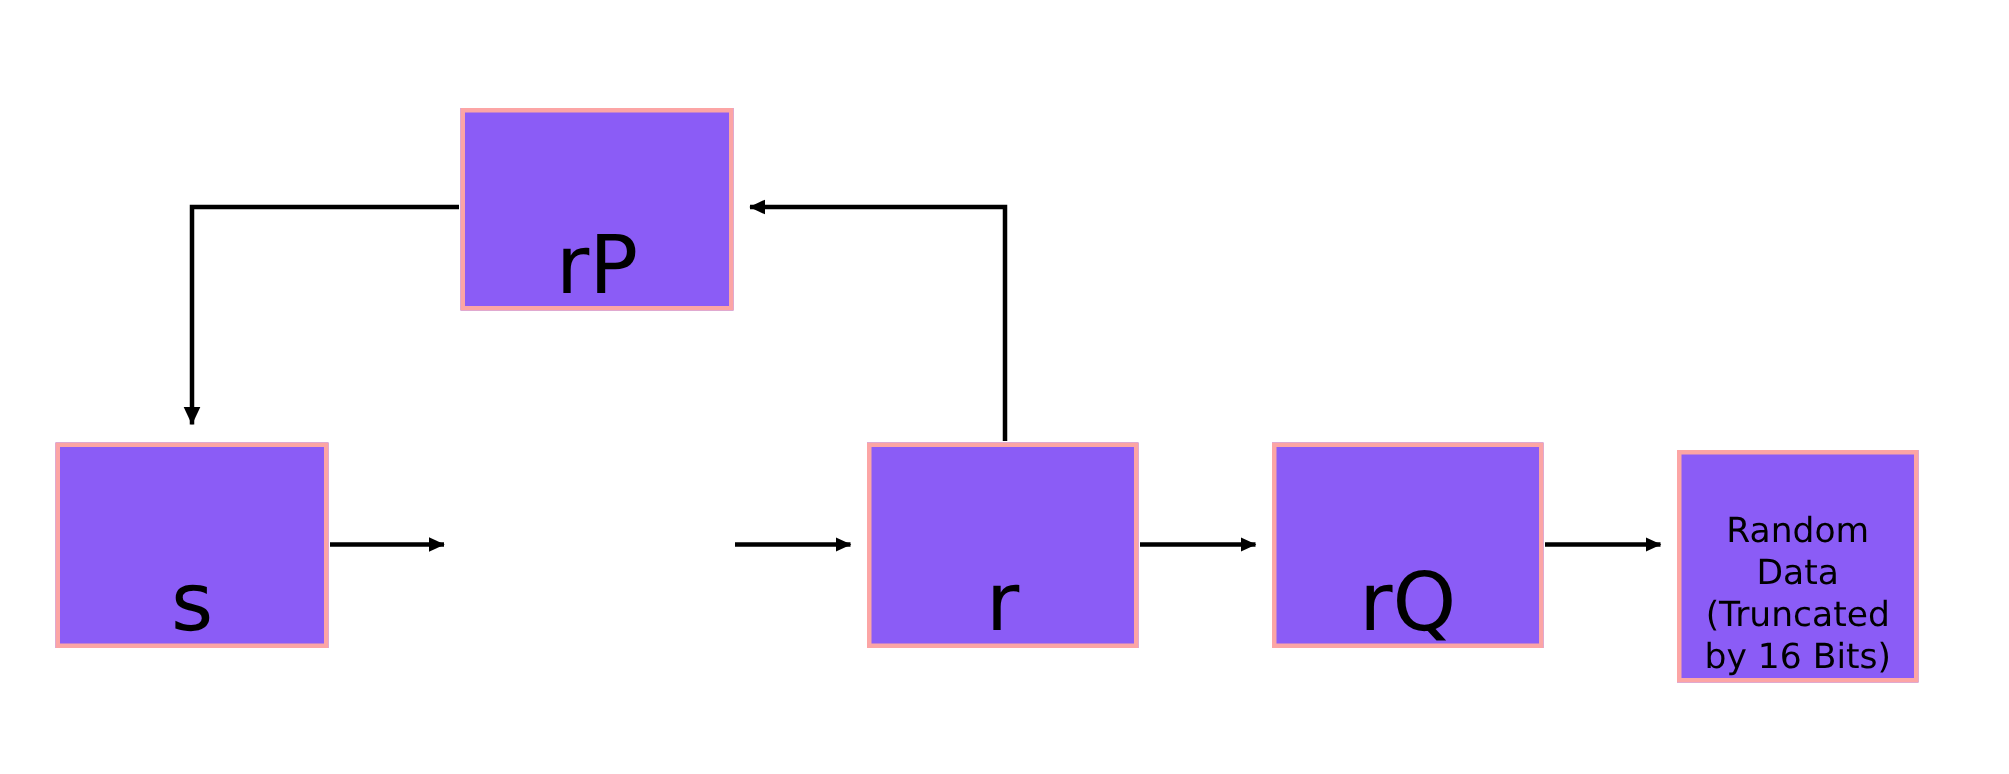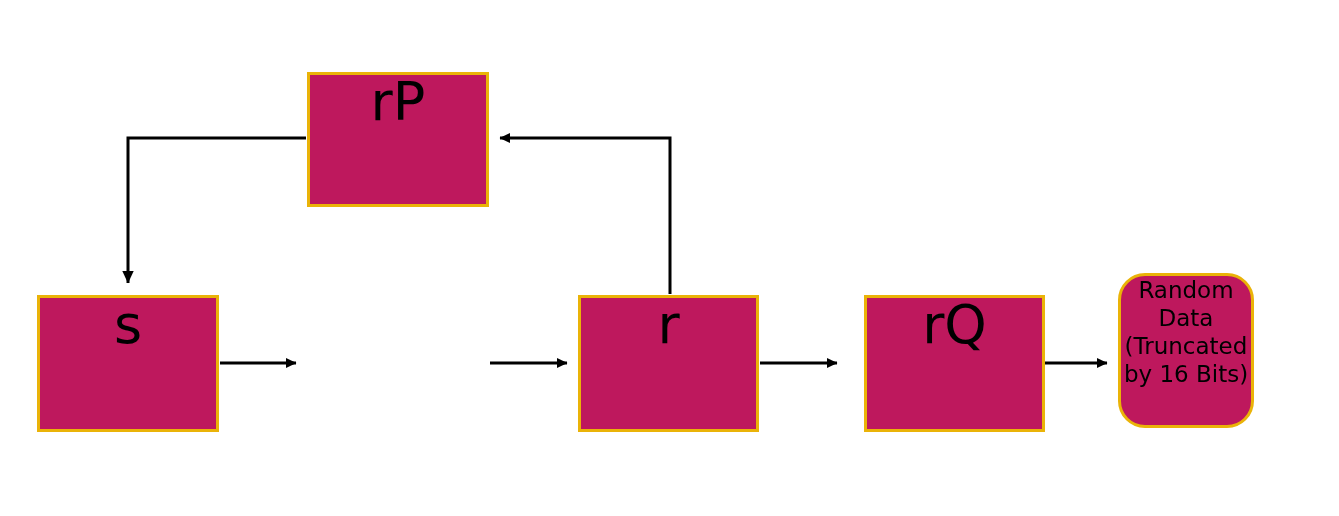--- a/index.html
+++ b/index.html
@@ -23,24 +23,24 @@
     position: absolute;
     top: 0;
     left: 0;
     width: 1339px;
     height: 516px;
     display: block;
   }
   .node-box {
     position: absolute;
     box-sizing: border-box;
-    border: 3px solid #eab308;
-    background: #be185d;
+    border: 3px solid #fca5a5;
+    background: #8b5cf6;
     display: flex;
-    align-items: flex-start;
+    align-items: flex-end;
     justify-content: center;
     text-align: center;
   }
   .node-label {
     color: #000000;
     line-height: 1.0;
     white-space: pre-line;
     letter-spacing: 0px;
   }
   .label-lg {
@@ -92,24 +92,24 @@
 
   <div class="node-box" style="left:37px; top:295px; width:182px; height:137px;">
     <span class="node-label label-lg">s</span>
   </div>
 
 
   <div class="node-box" style="left:578px; top:295px; width:181px; height:137px;">
     <span class="node-label label-lg">r</span>
   </div>
 
-  <div class="node-box" style="left:848px; top:295px; width:181px; height:137px;margin-left:16px;">
+  <div class="node-box" style="left:848px; top:295px; width:181px; height:137px;">
     <span class="node-label label-lg">rQ</span>
   </div>
 
-  <div class="node-box" style="left:1118px; top:273px; width:136px; height:155px;border-radius:27px;">
+  <div class="node-box" style="left:1118px; top:300px; width:161px; height:155px;">
     <span class="node-label label-sm">Random
 Data
 (Truncated
 by 16 Bits)</span>
   </div>
 
 </div>
 
 </body></html>

